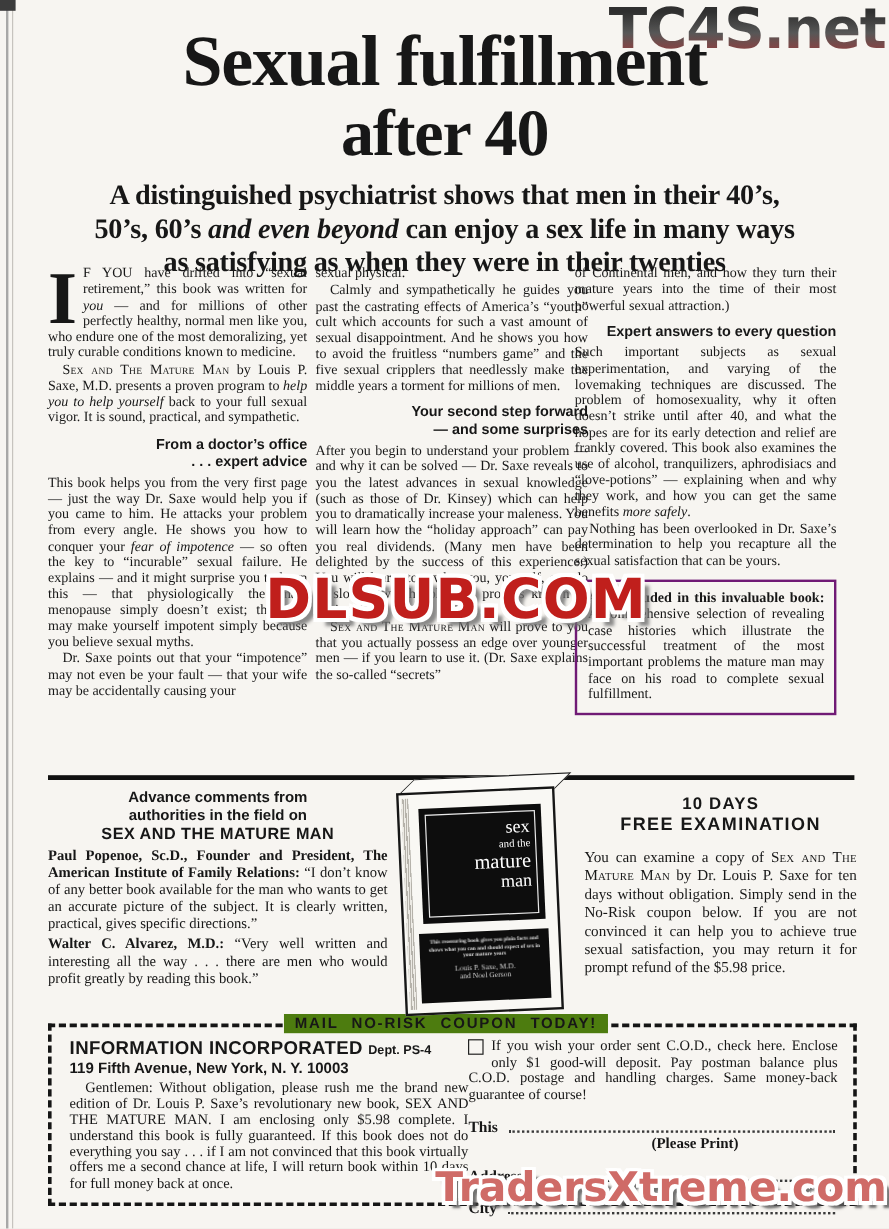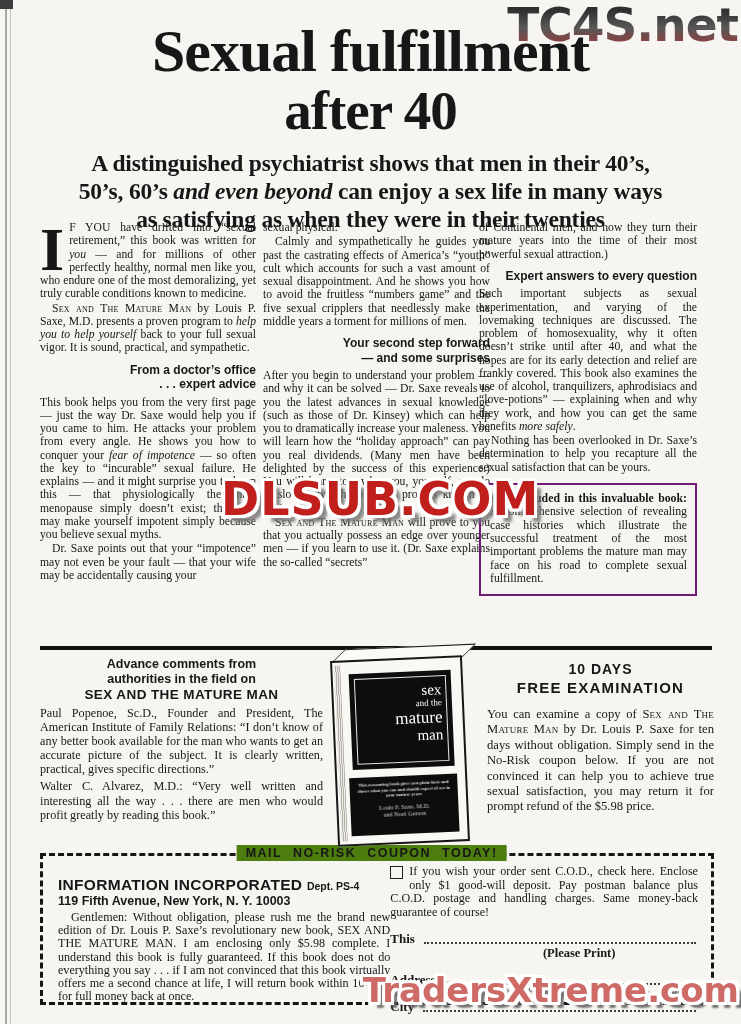--- a/index.html
+++ b/index.html
@@ -48,21 +48,21 @@
   .inclbox b{font-weight:700;}
 
   .divider{position:absolute;left:40px;top:646px;width:672px;height:3.5px;background:#111;}
 
   
   .comments{position:absolute;left:40px;top:657px;width:283px;text-align:justify;
             font:normal 12.2px/14.1px "Liberation Serif",serif;}
   .comments .chead{font:700 12.5px/15px "Liberation Sans",sans-serif;text-align:center;}
   .comments .chead3{font:700 13.5px/16px "Liberation Sans",sans-serif;text-align:center;letter-spacing:.4px;}
   .comments p{margin:3px 0 0 0;}
-  .comments b{font-weight:400;}
+  .comments b{font-weight:700;}
 
   .book{position:absolute;left:334px;top:658px;width:132px;height:186px;z-index:3;
         transform:rotate(-2.5deg);}
   .book .topedge{position:absolute;top:-11px;left:8px;right:-7px;height:12px;background:#fbfaf7;
         border:1.5px solid #1c1c1c;transform:skewX(-48deg);}
   .book .front{position:absolute;inset:0;background:#f9f8f4;border:2px solid #161616;}
   .book .pages{position:absolute;left:2px;top:3px;bottom:3px;width:6px;
         background:repeating-linear-gradient(90deg,#eceae4 0 1px,#b5b2aa 1px 2px);}
   .book .panel{position:absolute;left:16px;right:10px;top:12px;height:96px;background:#0d0d0d;}
   .book .panel .frame{position:absolute;inset:5px;border:1.2px solid #e8e8e8;}
@@ -84,21 +84,21 @@
   .offer .oh1{font:700 14px/17px "Liberation Sans",sans-serif;text-align:center;letter-spacing:1px;}
   .offer .oh2{font:700 15px/19px "Liberation Sans",sans-serif;text-align:center;letter-spacing:1.2px;}
   .offer p{margin:10px 0 0 0;}
 
   
   .coupon{position:absolute;left:40px;top:853px;width:668px;height:146px;
           border:3px dashed #151515;background:transparent;}
   .coupon-label{position:absolute;top:-11px;left:50%;transform:translateX(-52%);
           background:#4d7c0f;padding:0 9px;
           font:700 12.5px/16px "Liberation Sans",sans-serif;letter-spacing:1.5px;word-spacing:6px;}
-  .coupon-inner{display:flex;gap:0;padding:9px 13px 0 15px;align-items:center;}
+  .coupon-inner{display:flex;gap:0;padding:9px 13px 0 15px;}
   .cp-left{flex:1.08;}
   .cp-right{flex:1;position:relative;}
   .company{font:700 15.5px/17px "Liberation Sans",sans-serif;letter-spacing:.3px;}
   .company .dept{font:700 10.5px/12px "Liberation Sans",sans-serif;letter-spacing:0;}
   .addr{font:700 12.5px/15px "Liberation Sans",sans-serif;margin-top:1px;}
   .cp-body{font:normal 12.1px/13.3px "Liberation Serif",serif;text-align:justify;margin-top:2px;}
   .cp-body .bind{text-indent:13px;display:block;}
   .cod{font:normal 12.1px/13.6px "Liberation Serif",serif;text-align:justify;}
   .checkbox{float:left;width:11px;height:11px;border:1.8px solid #222;margin:1px 6px 0 0;background:#f7f5f1;}
   .frow{display:flex;align-items:flex-end;margin-top:11px;font:700 13px/15px "Liberation Serif",serif;}

